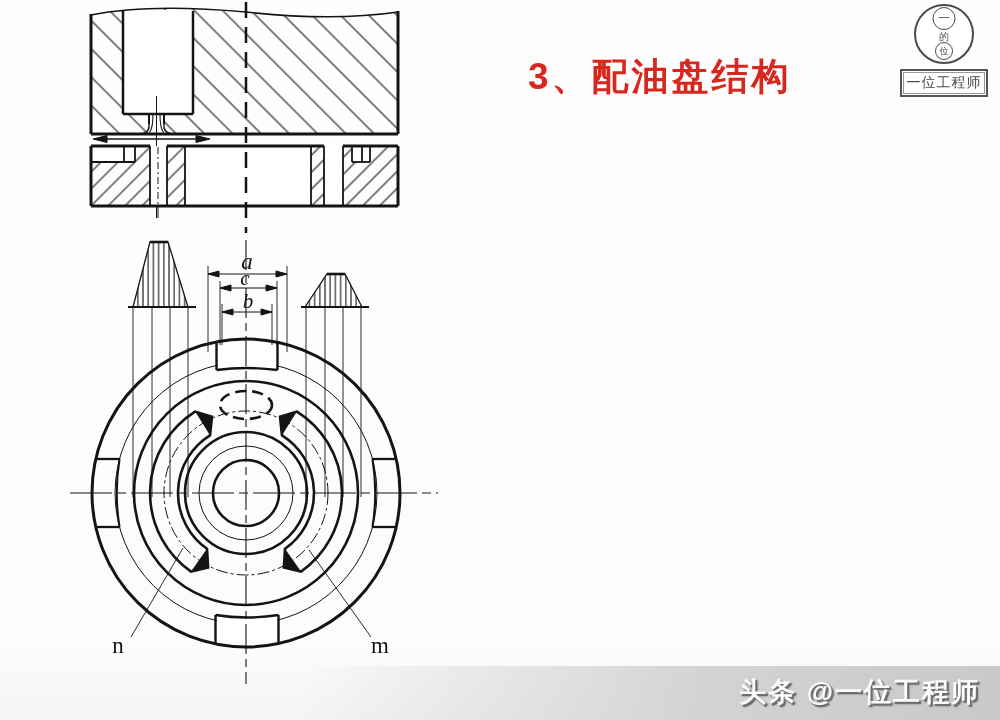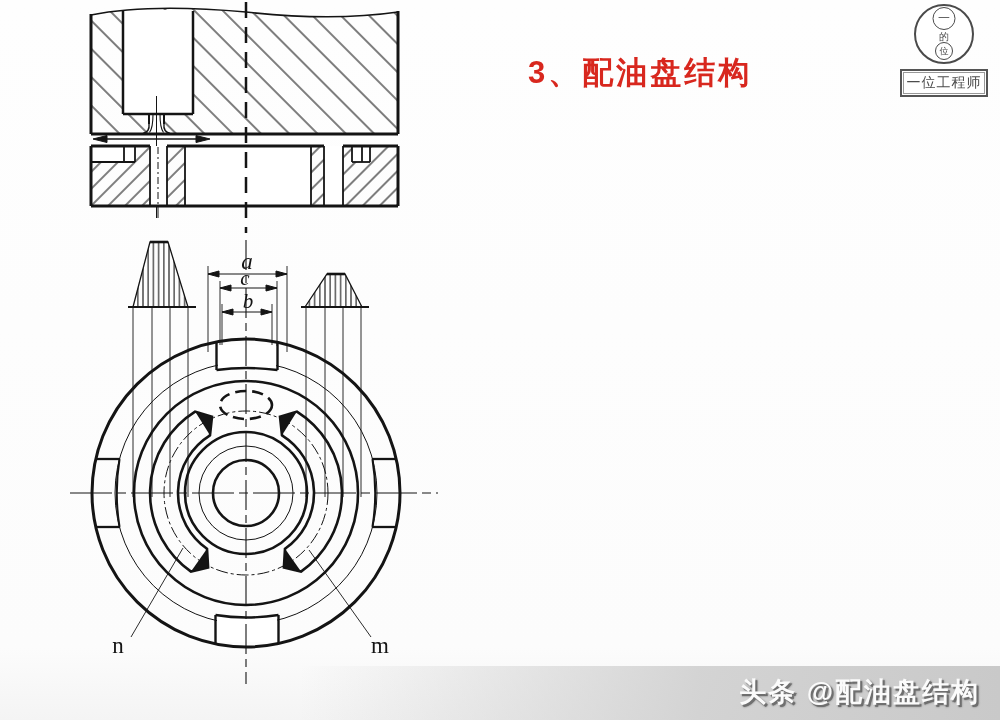--- a/index.html
+++ b/index.html
@@ -9,21 +9,21 @@
     font-family:"Liberation Sans",sans-serif;
   }
   .stage{position:absolute;inset:0;width:1000px;height:720px;}
   .bottom-shade{
     position:absolute;left:0;bottom:0;width:1000px;height:54px;
     background:linear-gradient(90deg,rgba(214,214,214,0) 30%,rgba(205,205,205,.85) 70%,#c9c9c9 100%);
   }
   svg.drawing{position:absolute;left:0;top:0;}
   .slide-title{
     position:absolute;left:528px;top:52px;
-    font-size:31px;font-weight:bold;letter-spacing:3px;
+    font-size:37px;font-weight:bold;letter-spacing:3px;
     color:#d8271e;font-family:"Liberation Sans",sans-serif;white-space:nowrap;
   }
   .figure-caption{
     position:absolute;left:122px;top:682px;
     font-size:27px;color:#141414;letter-spacing:2px;
     font-family:"Liberation Serif",serif;white-space:nowrap;
   }
   .watermark{
     position:absolute;right:20px;top:674px;
     font-size:27px;font-weight:bold;color:#fbfbfb;letter-spacing:2px;
@@ -234,21 +234,21 @@
       <line x1="131" y1="637" x2="183" y2="548" stroke-width="0.9"></line>
       <line x1="371" y1="637" x2="309" y2="550" stroke-width="0.9"></line>
       <text x="118" y="653" text-anchor="middle" font-family="Liberation Serif,serif" font-size="23" fill="#141414" stroke="none">n</text>
       <text x="380" y="653" text-anchor="middle" font-family="Liberation Serif,serif" font-size="23" fill="#141414" stroke="none">m</text>
     </g>
   </svg>
 
   <div class="slide-title">3、配油盘结构</div>
 
 
-  <div class="watermark">头条 @配油盘结构</div>
+  <div class="watermark">头条 @一位工程师</div>
 
   <div class="logo">
     <div class="logo-circle">
       <div class="logo-sub top">一</div>
       <div class="logo-mid">的</div>
       <div class="logo-sub bottom">位</div>
     </div>
     <div class="logo-box">
       <div class="logo-box-inner">一位工程师</div>
     </div>

